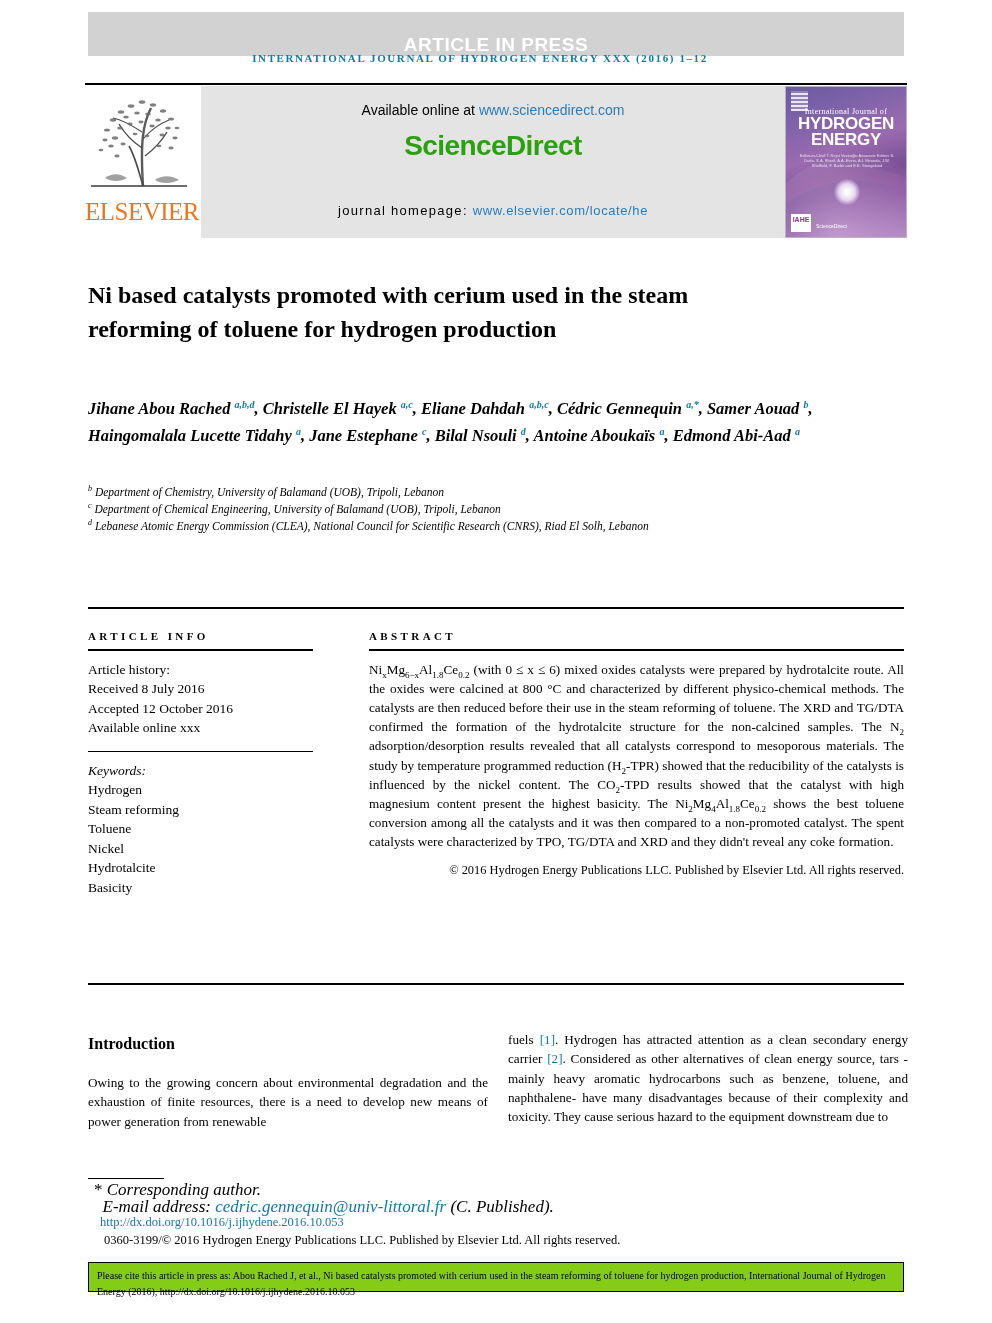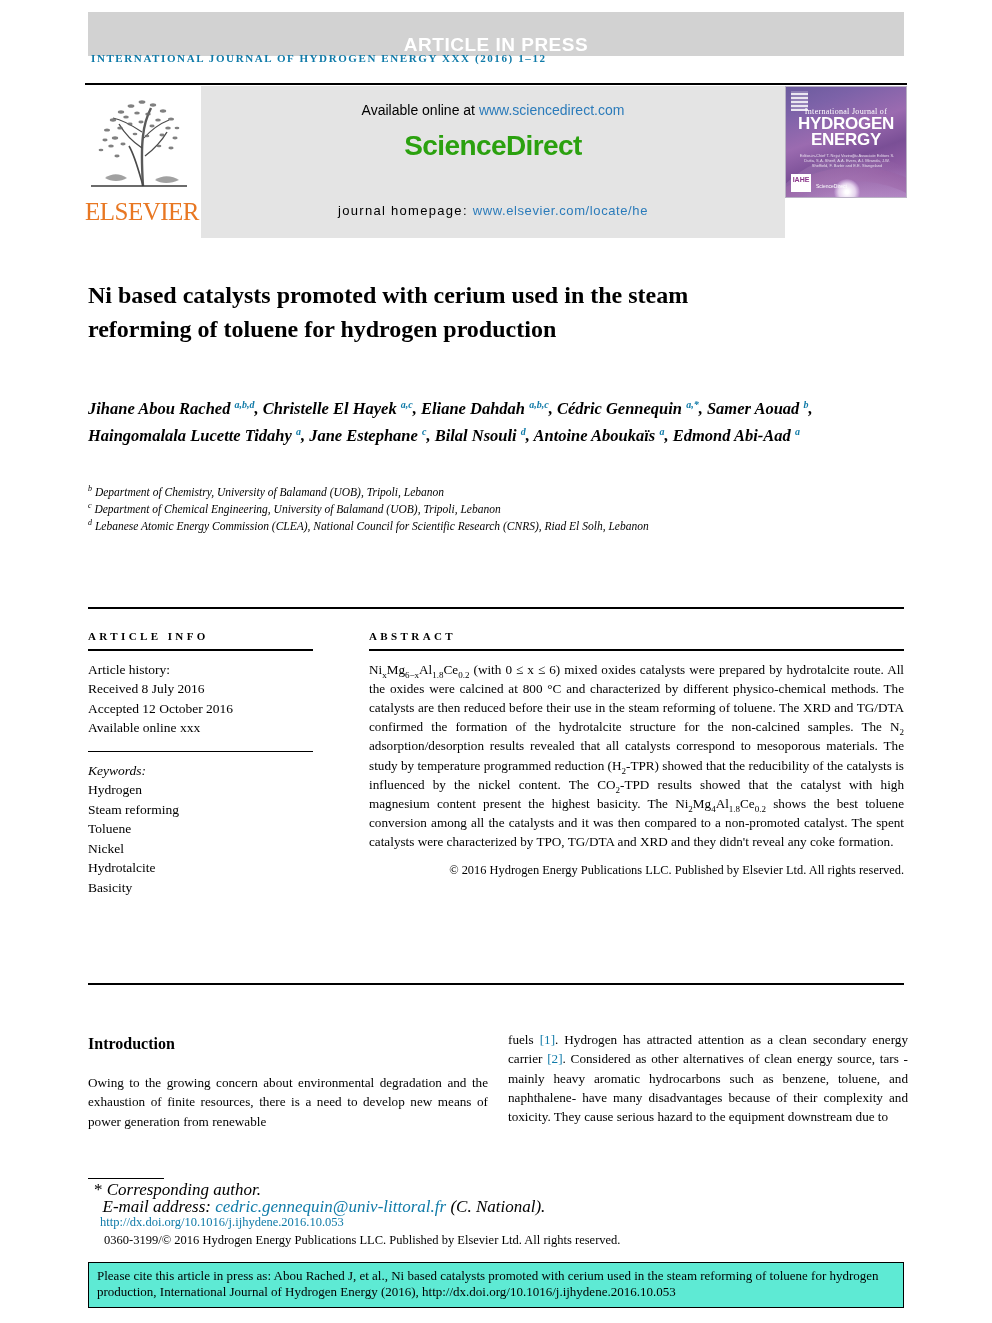--- a/index.html
+++ b/index.html
@@ -38,24 +38,24 @@
     color: #ffffff;
     font-family: "Liberation Sans", sans-serif;
     font-weight: bold;
     font-size: 19px;
     letter-spacing: 0.5px;
   }
 
   
   .running-head {
     position: absolute;
-    left: 91px;
+    left: 72px;
     top: 52px;
     width: 816px;
-    text-align: left;
+    text-align: center;
     color: #0f7aa8;
     font-family: "Liberation Serif", serif;
     font-weight: bold;
     font-size: 11px;
     font-variant: small-caps;
     letter-spacing: 1.6px;
   }
 
   
   .rule-top {
@@ -132,21 +132,21 @@
     font-size: 13px;
     color: #000;
     letter-spacing: 0.6px;
   }
   .sd-homepage .hp-label { letter-spacing: 1.3px; }
 
   
   .cover {
     width: 122px;
     flex: none;
-    height: 112px;
+    height: 152px;
     position: relative;
     overflow: hidden;
     border: 1px solid #b9b2c4;
     box-sizing: border-box;
     background: linear-gradient(160deg,#6b5b9e 0%, #7c62a8 18%, #9b6bb0 42%, #7a4f96 62%, #8f5ba3 78%, #b488c6 100%);
   }
   .cover .cv-swoosh {
     position: absolute;
     width: 200px; height: 200px;
     border-radius: 50%;
@@ -418,27 +418,27 @@
     font-size: 12.5px;
     color: #000;
   }
 
   
   .cite-box {
     position: absolute;
     left: 88px;
     top: 1262px;
     width: 816px;
-    height: 46px;
-    background: #5eead4;
+    height: 30px;
+    background: #84cc16;
     border: 1.5px solid #000;
     box-sizing: border-box;
     padding: 5px 8px;
     font-family: "Liberation Serif", serif;
-    font-size: 13px;
+    font-size: 10px;
     line-height: 16px;
   }
 </style>
 </head>
 <body>
 
 <div class="page">
 
   <div class="aip-banner">
     <span>ARTICLE IN PRESS</span>
@@ -577,21 +577,21 @@
   <div class="intro-right">
     <div class="body-text" id="intro-right-text">fuels <span class="ref-link">[1]</span>. Hydrogen has attracted attention as a clean secondary energy carrier <span class="ref-link">[2]</span>. Considered as other alternatives of clean energy source, tars -mainly heavy aromatic hydrocarbons such as benzene, toluene, and naphthalene- have many disadvantages because of their complexity and toxicity. They cause serious hazard to the equipment downstream due to</div>
   </div>
 
   <div class="fn-rule"></div>
   <div class="footnotes">
     <div class="fn-line">
       <span class="fn-star">*&nbsp;</span><span>Corresponding author.</span>
     </div>
     <div class="fn-line">
-      &nbsp;&nbsp;<span>E-mail address: </span><span class="ref-link">cedric.gennequin@univ-littoral.fr</span><span> (C. National).</span>
+      &nbsp;&nbsp;<span>E-mail address: </span><span class="ref-link">cedric.gennequin@univ-littoral.fr</span><span> (C. Published).</span>
     </div>
   </div>
   <div class="doi-line">http://dx.doi.org/10.1016/j.ijhydene.2016.10.053</div>
   <div class="issn-line">0360-3199/© 2016 Hydrogen Energy Publications LLC. Published by Elsevier Ltd. All rights reserved.</div>
 
   <div class="cite-box">Please cite this article in press as: Abou Rached J, et al., Ni based catalysts promoted with cerium used in the steam reforming of toluene for hydrogen production, International Journal of Hydrogen Energy (2016), http://dx.doi.org/10.1016/j.ijhydene.2016.10.053</div>
 
 </div>
 
 </body></html>

